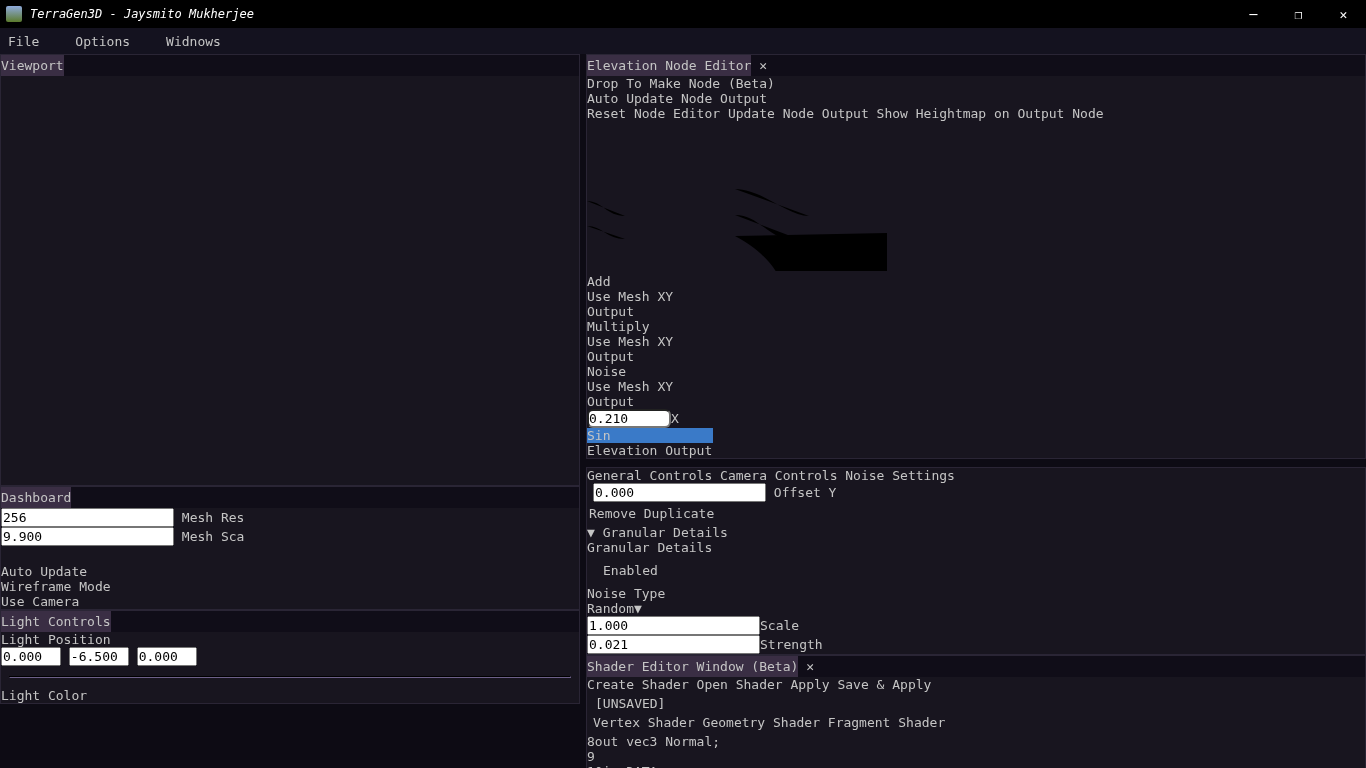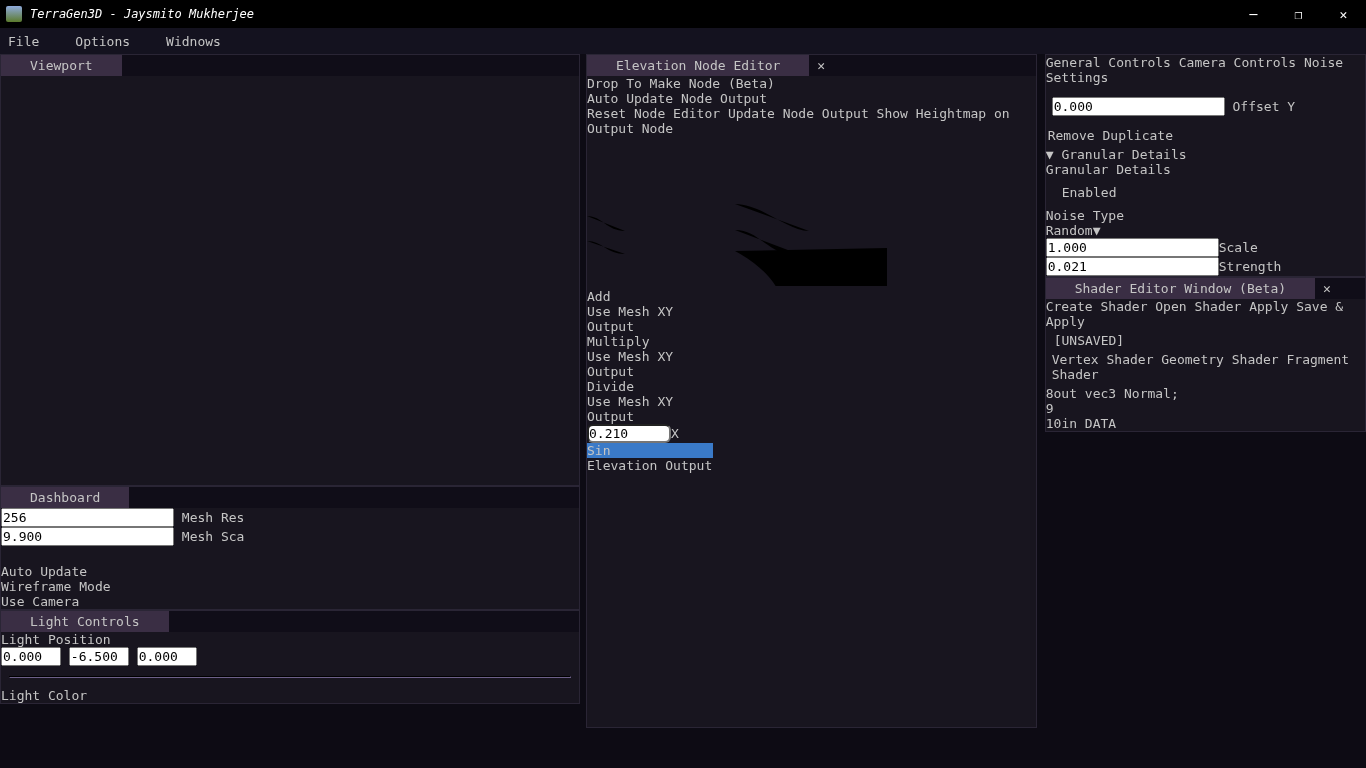--- a/index.html
+++ b/index.html
@@ -8,24 +8,24 @@
 .titlebar-left { display: flex; align-items: center; gap: 8px; }
 .app-icon { width: 16px; height: 16px; background: linear-gradient(#8faadc, #5b7a2c); border-radius: 2px; }
 .titlebar-title { color: #fff; font-size: 12px; font-style: italic; }
 .titlebar-controls { display: flex; }
 .titlebar-btn { width: 45px; height: 28px; display: flex; align-items: center; justify-content: center; color: #fff; }
 .menubar { background: #14121f; height: 26px; display: flex; align-items: center; padding: 0 8px; gap: 36px; }
 .menubar-item { color: #c5c5c5; font-size: 13px; cursor: pointer; }
 
 .workspace { position: absolute; top: 54px; left: 0; right: 0; bottom: 40px; display: flex; }
 .left-col { width: 580px; display: flex; flex-direction: column; }
-.right-col { flex: 1; display: flex; gap: 8px; padding-left: 6px; }
+.right-col { flex: 1; display: flex; flex-direction: column; gap: 8px; padding-left: 6px; }
 
 .panel { border: 1px solid #2a2535; background: #18151f; position: relative; }
-.panel-tab { background: #3a2e44; color: #c5c5c5; padding: 3px 29px; display: inline-block; font-size: 13px; }
+.panel-tab { background: #3a2e44; color: #c5c5c5; padding: 3px 0; display: inline-block; font-size: 13px; }
 .panel-header { background: #100d18; }
 
 .viewport-panel { height: 432px; }
 .viewport-img { margin: 18px 10px 0 10px; width: 552px; height: 385px; background: linear-gradient(#8faacf 0%, #a5bdd6 30%, #4a7030 38%, #00e000 42%, #6b3d20 50%, #8b4a28 60%, #
 {波 90%); position: relative; border: 1px solid #000; }
 .viewport-terrain { width:100%; height:100%; background: linear-gradient(to bottom, #8da8c8 0%, #b5c8d8 25%, #c5d5e0 28%, #8db45a 30%, #00ff00 35%, #5a3a1e 40%, #8b4a28 55%, #6b3820 85%); clip-path: polygon(0 100%, 0 38%, 10% 32%, 20% 40%, 30% 30%, 40% 35%, 50% 45%, 65% 30%, 80% 40%, 90% 38%, 100% 42%, 100% 100%); position: absolute; inset:0; }
 .viewport-sky { position: absolute; inset:0; background: linear-gradient(#5878a0 0%, #a8bcd0 18%, #d8e0e8 28%); }
 .viewport-mtn { position:absolute; background: #7a4020; }
 
 .bottom-panels { display: flex; flex: 1; gap: 6px; margin-top: 6px; }
@@ -235,21 +235,21 @@
         
         <div class="node" style="left:222px;top:36px;width:114px">
           <div class="node-title">Multiply</div>
           <div class="node-body">
             <div class="node-row"><div class="chk-box"></div><span>Use Mesh XY</span></div>
             <div class="node-row"><span>Output</span></div>
           </div>
         </div>
         
         <div class="node" style="left:408px;top:110px;width:130px">
-          <div class="node-title">Divide</div>
+          <div class="node-title">Noise</div>
           <div class="node-body">
             <div class="node-row"><div class="chk-box"></div><span>Use Mesh XY</span></div>
             <div class="node-row"><span>Output</span></div>
             <div class="node-row"><input class="num-input" style="width: 84px; border-radius: 6px;" value="0.210"><span>X</span></div>
           </div>
         </div>
         
         <div class="node node-sin" style="left:0;bottom:0;width:126px">
           <div class="node-title" style="background:#3a7ac8">Sin</div>
         </div>
@@ -263,21 +263,21 @@
 
     <div class="lower-right">
 
       <div class="panel gc-panel">
         <div class="tab-row">
           <span class="tab active">General Controls</span>
           <span class="tab">Camera Controls</span>
           <span class="tab">Noise Settings</span>
         </div>
         <div class="panel-body">
-          <div class="kv-row" style="margin:12px 6px">
+          <div class="kv-row" style="margin:0 6px">
             <input class="num-input" value="0.000" style="">
             <span>Offset Y</span>
           </div>
           <div class="node-toolbar" style="margin:4px 2px">
             <span class="btn">Remove</span>
             <span class="btn">Duplicate</span>
           </div>
           <div class="collapser">▼ <span>Granular Details</span></div>
           <div class="sub-body">
             <div>Granular Details</div>

